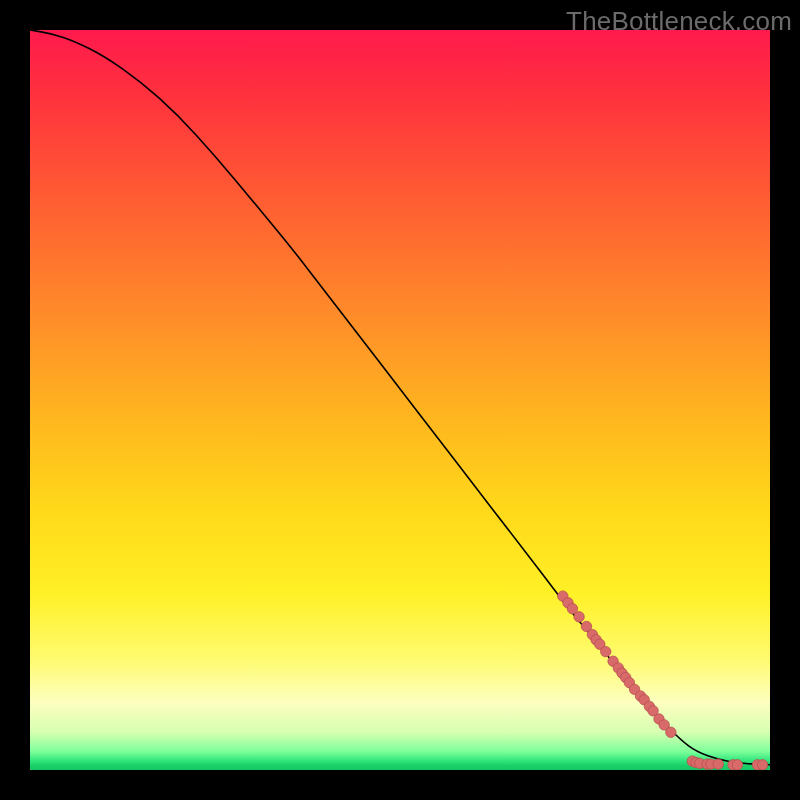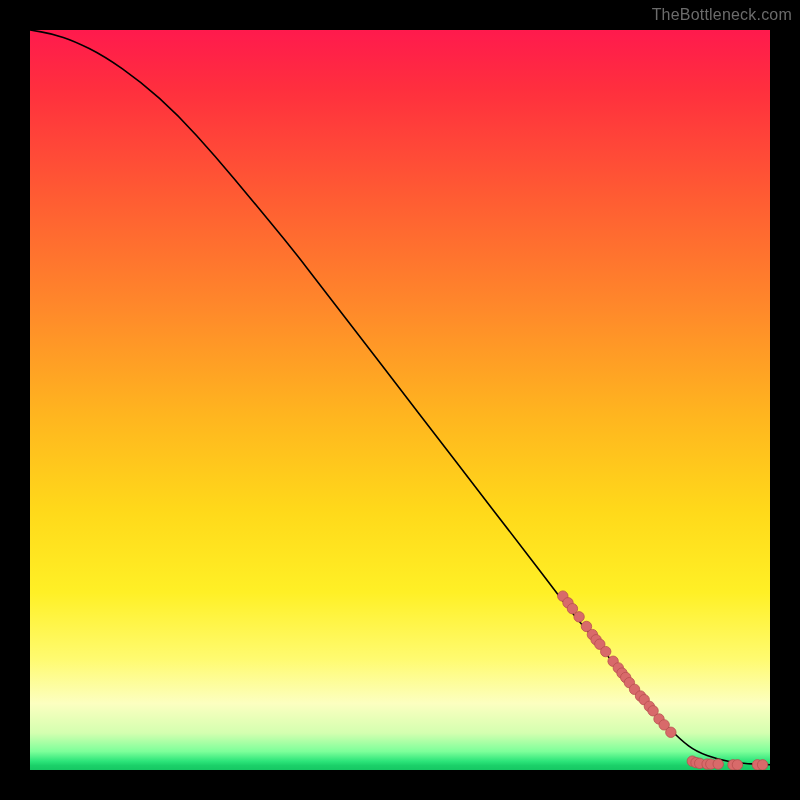--- a/index.html
+++ b/index.html
@@ -44,21 +44,21 @@
       #2de57a 98.8%,
       #1bd069 99.4%,
       #16c763 100%
     );
   }
   .attrib {
     position: absolute;
     top: 6px;
     right: 8px;
     color: #6b6b6b;
-    font-size: 16px;
+    font-size: 26px;
     letter-spacing: 0.2px;
     user-select: none;
   }
   svg.overlay {
     position: absolute;
     inset: 0;
     width: 100%;
     height: 100%;
     display: block;
   }

